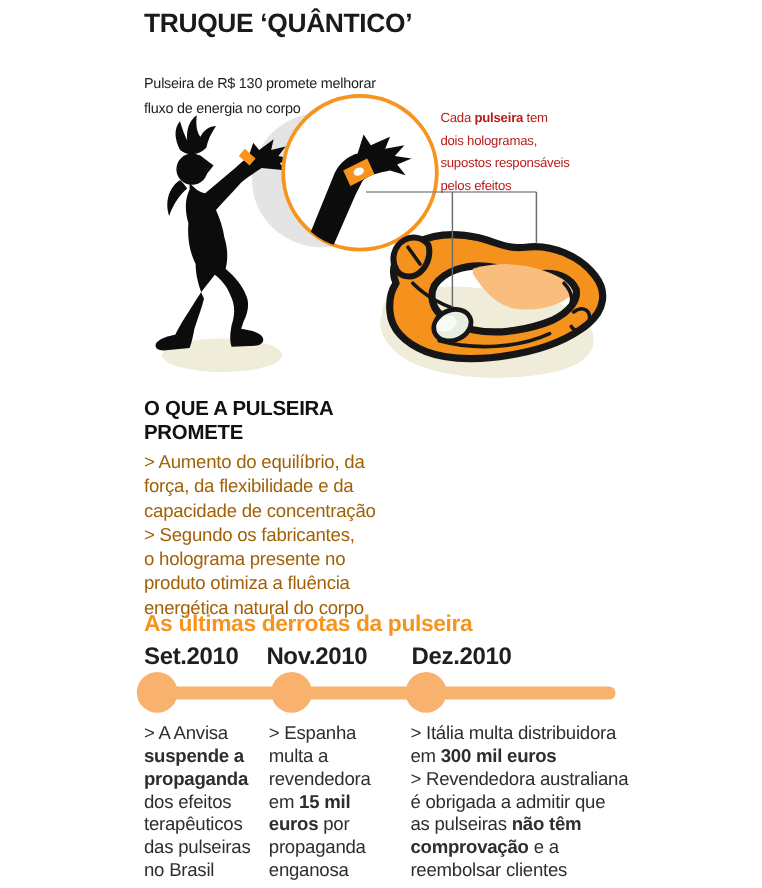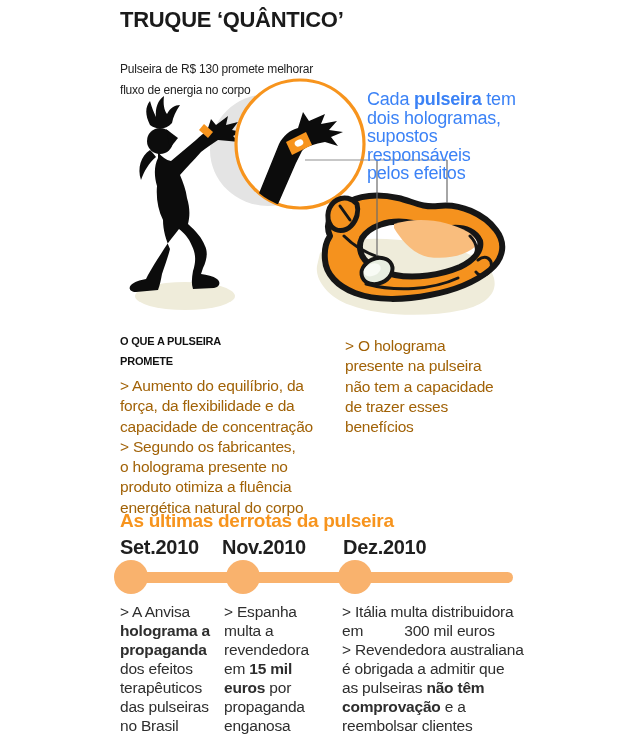--- a/index.html
+++ b/index.html
@@ -9,22 +9,22 @@
   *{margin:0;padding:0;box-sizing:border-box;}
   html,body{background:#fff;}
   .canvas{
     position:relative;width:635px;height:740px;background:#fff;overflow:hidden;
     font-family:"Liberation Sans","DejaVu Sans",sans-serif;color:var(--text);
   }
   .abs{position:absolute;}
   .pre{white-space:pre-line;}
   .title{left:120px;top:7px;font-size:22px;font-weight:700;color:#1a1a1a;letter-spacing:-0.3px;}
   .subtitle{left:120px;top:30px;font-size:12px;line-height:21px;color:#222;letter-spacing:-0.2px;margin-top:29px;}
-  .annotation{left:367px;top:90px;font-size:18px;line-height:18.5px;color:#3b82f6;letter-spacing:-0.2px;width:160px;}
-  .colhead{font-size:11px;font-weight:700;line-height:20px;color:#111;letter-spacing:-0.2px;}
+  .annotation{left:367px;top:90px;font-size:11px;line-height:18.5px;color:#b91c1c;letter-spacing:-0.2px;width:160px;}
+  .colhead{font-size:17px;font-weight:700;line-height:20px;color:#111;letter-spacing:-0.2px;}
   .colbody{font-size:15.5px;line-height:20.3px;letter-spacing:-0.2px;margin-top:5px;color:#a16207;}
   .claims{left:120px;top:331px;width:220px;}
   .experts{left:345px;top:331px;width:185px;}
   .tl-heading{left:120px;top:510px;font-size:19px;font-weight:700;color:var(--accent);letter-spacing:-0.3px;}
   .tl-date{top:536px;font-size:20px;font-weight:700;color:#1f1f1f;letter-spacing:-0.3px;}
   .tl-bar{left:120px;top:572px;width:393px;height:11px;border-radius:6px;background:var(--timeline);}
   .tl-dot{width:34px;height:34px;border-radius:50%;background:var(--timeline);top:560px;}
   .event{top:602px;font-size:15.5px;line-height:19px;letter-spacing:-0.2px;color:#2e2e2e;}
   .ev-0{left:120px;width:110px;}
   .ev-1{left:224px;width:110px;}
@@ -143,53 +143,48 @@
 PROMETE</div>
     <div class="colbody pre">&gt; Aumento do equilíbrio, da
 força, da flexibilidade e da
 capacidade de concentração
 &gt; Segundo os fabricantes,
 o holograma presente no
 produto otimiza a fluência
 energética natural do corpo</div>
   </div>
   <div class="abs experts">
-    <div class="colbody pre">&gt; O holograma
-presente na pulseira
-não tem a capacidade
-de trazer esses
-benefícios</div>
   </div>
 
   <div class="abs tl-heading">As últimas derrotas da pulseira</div>
 
   <span class="abs tl-date" style="left:120px;">Set.2010</span>
   <span class="abs tl-date" style="left:222px;">Nov.2010</span>
   <span class="abs tl-date" style="left:343px;">Dez.2010</span>
 
   <div class="abs tl-bar"></div>
   <div class="abs tl-dot" style="left:114px;"></div>
   <div class="abs tl-dot" style="left:226px;"></div>
   <div class="abs tl-dot" style="left:338px;"></div>
 
   <div class="abs event ev-0 pre"><span>&gt; A Anvisa
-</span><span style="font-weight: 700;">holograma a
+</span><span style="font-weight: 700;">suspende a
 propaganda</span><span>
 dos efeitos
 terapêuticos
 das pulseiras
 no Brasil</span></div>
   <div class="abs event ev-1 pre"><span>&gt; Espanha
 multa a
 revendedora
 em </span><span style="font-weight: 700;">15 mil
 euros</span><span> por
 propaganda
 enganosa</span></div>
   <div class="abs event ev-2 pre"><span>&gt; Itália multa distribuidora
-em </span><span style="font-weight: 400; margin-left: 37px;">300 mil euros</span><span>
+em </span><span style="font-weight: 700;">300 mil euros</span><span>
 &gt; Revendedora australiana
 é obrigada a admitir que
 as pulseiras </span><span style="font-weight: 700;">não têm
 comprovação</span><span> e a
 reembolsar clientes</span></div>
 
 </div>
 
 </body></html>

